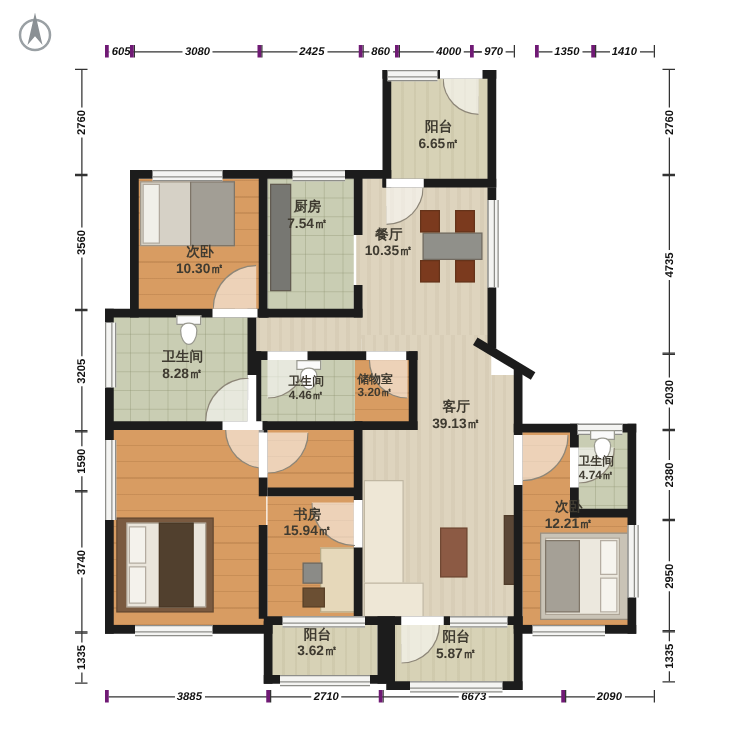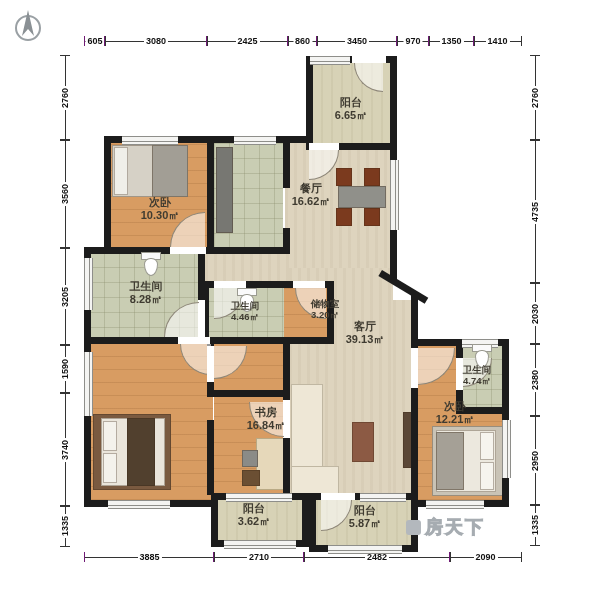--- a/index.html
+++ b/index.html
@@ -28,21 +28,21 @@
   .abr{border-bottom:1.5px solid #8d8678;border-right:1.5px solid #8d8678;border-bottom-right-radius:100%;}
   
   .fu{border:1px solid rgba(60,40,20,.35);z-index:2;}
   .tank{background:#fafafa;border:1px solid #9a9a90;z-index:4;}
   .bowl{background:#fff;border:1px solid #9a9a90;border-radius:45% 45% 50% 50%/35% 35% 65% 65%;z-index:4;}
   
   .rl{position:absolute;text-align:center;color:#3f3b31;font-weight:700;font-size:11px;line-height:13px;z-index:6;}
   .rl span{display:block;}
   .rl.sm{font-size:9.5px;line-height:11px;}
   
-  .dh{position:absolute;height:10px;border-left:1px solid #701a75;border-right:1px solid #333;z-index:1;}
+  .dh{position:absolute;height:10px;border-left:3px solid #701a75;border-right:1px solid #333;z-index:1;font-style:italic;}
   .dh::before{content:"";position:absolute;top:5px;left:0;right:0;border-top:1px solid #333;}
   .dh b{position:absolute;left:50%;top:50%;transform:translate(-50%,-50%);background:#fff;padding:0 2px;
         font-size:9px;font-weight:600;color:#111;white-space:nowrap;}
   .dv{position:absolute;width:10px;border-top:1px solid #333;border-bottom:1px solid #333;z-index:1;}
   .dv::before{content:"";position:absolute;left:5px;top:0;bottom:0;border-left:1px solid #333;}
   .dv b{position:absolute;left:50%;top:50%;transform:translate(-50%,-50%) rotate(-90deg);background:#fff;padding:0 2px;
         font-size:9px;font-weight:600;color:#111;white-space:nowrap;}
   
   #compass{position:absolute;left:10px;top:6px;z-index:6;}
   
@@ -189,47 +189,51 @@
   <i class="bowl" style="left:144px;top:258px;width:12px;height:16px"></i>
   <i class="tank" style="left:237px;top:288px;width:18px;height:6px"></i>
   <i class="bowl" style="left:240px;top:294px;width:12px;height:16px"></i>
   <i class="tank" style="left:472px;top:344px;width:18px;height:6px"></i>
   <i class="bowl" style="left:475px;top:350px;width:12px;height:16px"></i>
 
   <div class="rl" style="left:113px;top:196px;width:94px">
     <span>次卧</span>
       <span>10.30㎡</span>
     </div>
+  <div class="rl" style="left:206px;top:160px;width:80px">
+    <span>厨房</span>
+      <span>7.54㎡</span>
+    </div>
   <div class="rl" style="left:272px;top:182px;width:78px">
     <span>餐厅</span>
-      <span>16.62㎡</span>
+      <span>10.35㎡</span>
     </div>
   <div class="rl" style="left:309px;top:96px;width:84px">
     <span>阳台</span>
       <span>6.65㎡</span>
     </div>
   <div class="rl" style="left:100px;top:280px;width:92px">
     <span>卫生间</span>
       <span>8.28㎡</span>
     </div>
   <div class="rl sm" style="left:206px;top:300px;width:78px">
     <span>卫生间</span>
       <span>4.46㎡</span>
     </div>
-  <div class="rl sm" style="left:299px;top:298px;width:52px">
+  <div class="rl sm" style="left:274px;top:298px;width:52px">
     <span>储物室</span>
       <span>3.20㎡</span>
     </div>
   <div class="rl" style="left:318px;top:320px;width:94px">
     <span>客厅</span>
       <span>39.13㎡</span>
     </div>
-  <div class="rl" style="left:228px;top:406px;width:76px">
+  <div class="rl" style="left:208px;top:406px;width:76px">
     <span>书房</span>
-      <span>16.84㎡</span>
+      <span>15.94㎡</span>
     </div>
   <div class="rl" style="left:413px;top:400px;width:84px">
     <span>次卧</span>
       <span>12.21㎡</span>
     </div>
   <div class="rl sm" style="left:446px;top:364px;width:62px">
     <span>卫生间</span>
       <span>4.74㎡</span>
     </div>
   <div class="rl" style="left:212px;top:502px;width:84px">
@@ -247,40 +251,40 @@
   <div class="dh" style="left:104px;top:36px;width:102px">
       <b>3080</b>
     </div>
   <div class="dh" style="left:206px;top:36px;width:81px">
       <b>2425</b>
     </div>
   <div class="dh" style="left:287px;top:36px;width:29px">
       <b>860</b>
     </div>
   <div class="dh" style="left:316px;top:36px;width:80px">
-      <b>3450</b>
-    </div>
-  <div class="dh" style="left:396px;top:36px;width:32px">
+      <b>4000</b>
+    </div>
+  <div class="dh" style="left:376px;top:36px;width:32px">
       <b>970</b>
     </div>
   <div class="dh" style="left:428px;top:36px;width:45px">
       <b>1350</b>
     </div>
   <div class="dh" style="left:473px;top:36px;width:47px">
       <b>1410</b>
     </div>
 
   <div class="dh" style="left:84px;top:552px;width:129px">
       <b>3885</b>
     </div>
   <div class="dh" style="left:213px;top:552px;width:90px">
       <b>2710</b>
     </div>
   <div class="dh" style="left:303px;top:552px;width:146px">
-      <b>2482</b>
+      <b>6673</b>
     </div>
   <div class="dh" style="left:449px;top:552px;width:71px">
       <b>2090</b>
     </div>
 
   <div class="dv" style="left:60px;top:55px;height:84px">
       <b>2760</b>
     </div>
   <div class="dv" style="left:60px;top:139px;height:108px">
       <b>3560</b>
@@ -311,19 +315,15 @@
       <b>2380</b>
     </div>
   <div class="dv" style="left:530px;top:415px;height:89px">
       <b>2950</b>
     </div>
   <div class="dv" style="left:530px;top:504px;height:40px">
       <b>1335</b>
     </div>
 
   <div id="wm">
-    <div class="r1">
-      <span class="sq"></span>
-      <span class="cn">房天下</span>
-    </div>
   </div>
 
 </div>
 
 </body></html>

